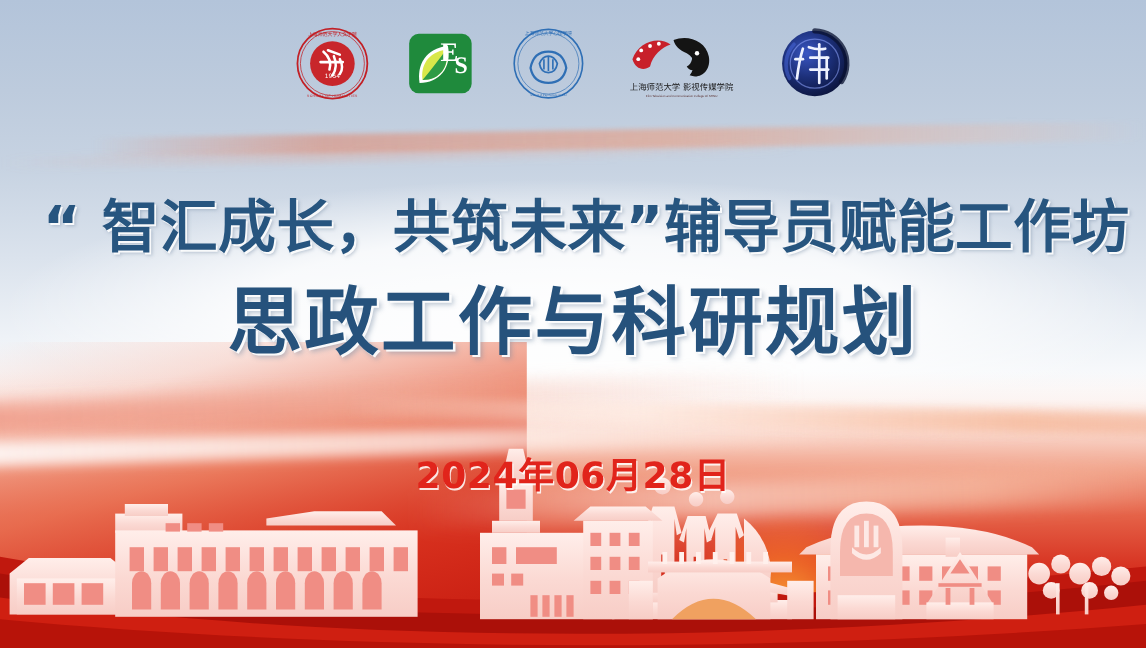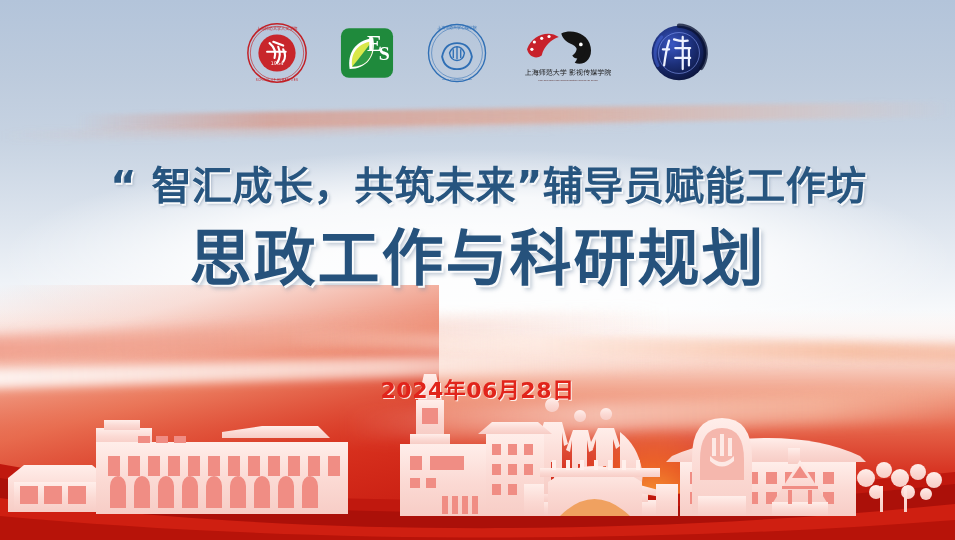--- a/index.html
+++ b/index.html
@@ -133,39 +133,39 @@
     height:66px;z-index:6;
   }
   .logo{display:block;}
 
   
   .title-block{
     position:absolute;left:0;right:0;top:162px;z-index:7;text-align:center;
   }
   .title-line1{
     font-family:"DejaVu Sans","Liberation Sans",sans-serif;
-    font-size:40px;font-weight:700;letter-spacing:.5px;
+    font-size:48px;font-weight:700;letter-spacing:.5px;
     color:#27557f;
     text-shadow:1.5px 1.5px 0 rgba(255,255,255,.9),
                 2.5px 2.5px 3px rgba(120,140,165,.45);
     line-height:1.2;white-space:nowrap;margin-left:22px;
   }
   .title-line2{
     margin-top:13px;
     font-family:"DejaVu Sans","Liberation Sans",sans-serif;
     font-size:62px;font-weight:700;letter-spacing:2px;
     color:#26527c;
     text-shadow:2px 2px 0 rgba(255,255,255,.92),
                 3.5px 3.5px 4px rgba(110,132,160,.45);
     line-height:1.15;white-space:nowrap;
   }
   .date-line{
     position:absolute;left:0;right:0;top:372px;z-index:7;text-align:center;
     font-family:"DejaVu Sans","Liberation Sans",sans-serif;
-    font-size:22px;font-weight:700;letter-spacing:.5px;
+    font-size:30px;font-weight:700;letter-spacing:.5px;
     color:#e1241b;
     text-shadow:1px 1px 0 rgba(255,255,255,.85);
   }
 
   
   .skyline{position:absolute;left:0;bottom:0;width:100%;height:180px;z-index:4;}
 </style>
 </head>
 <body>
 

